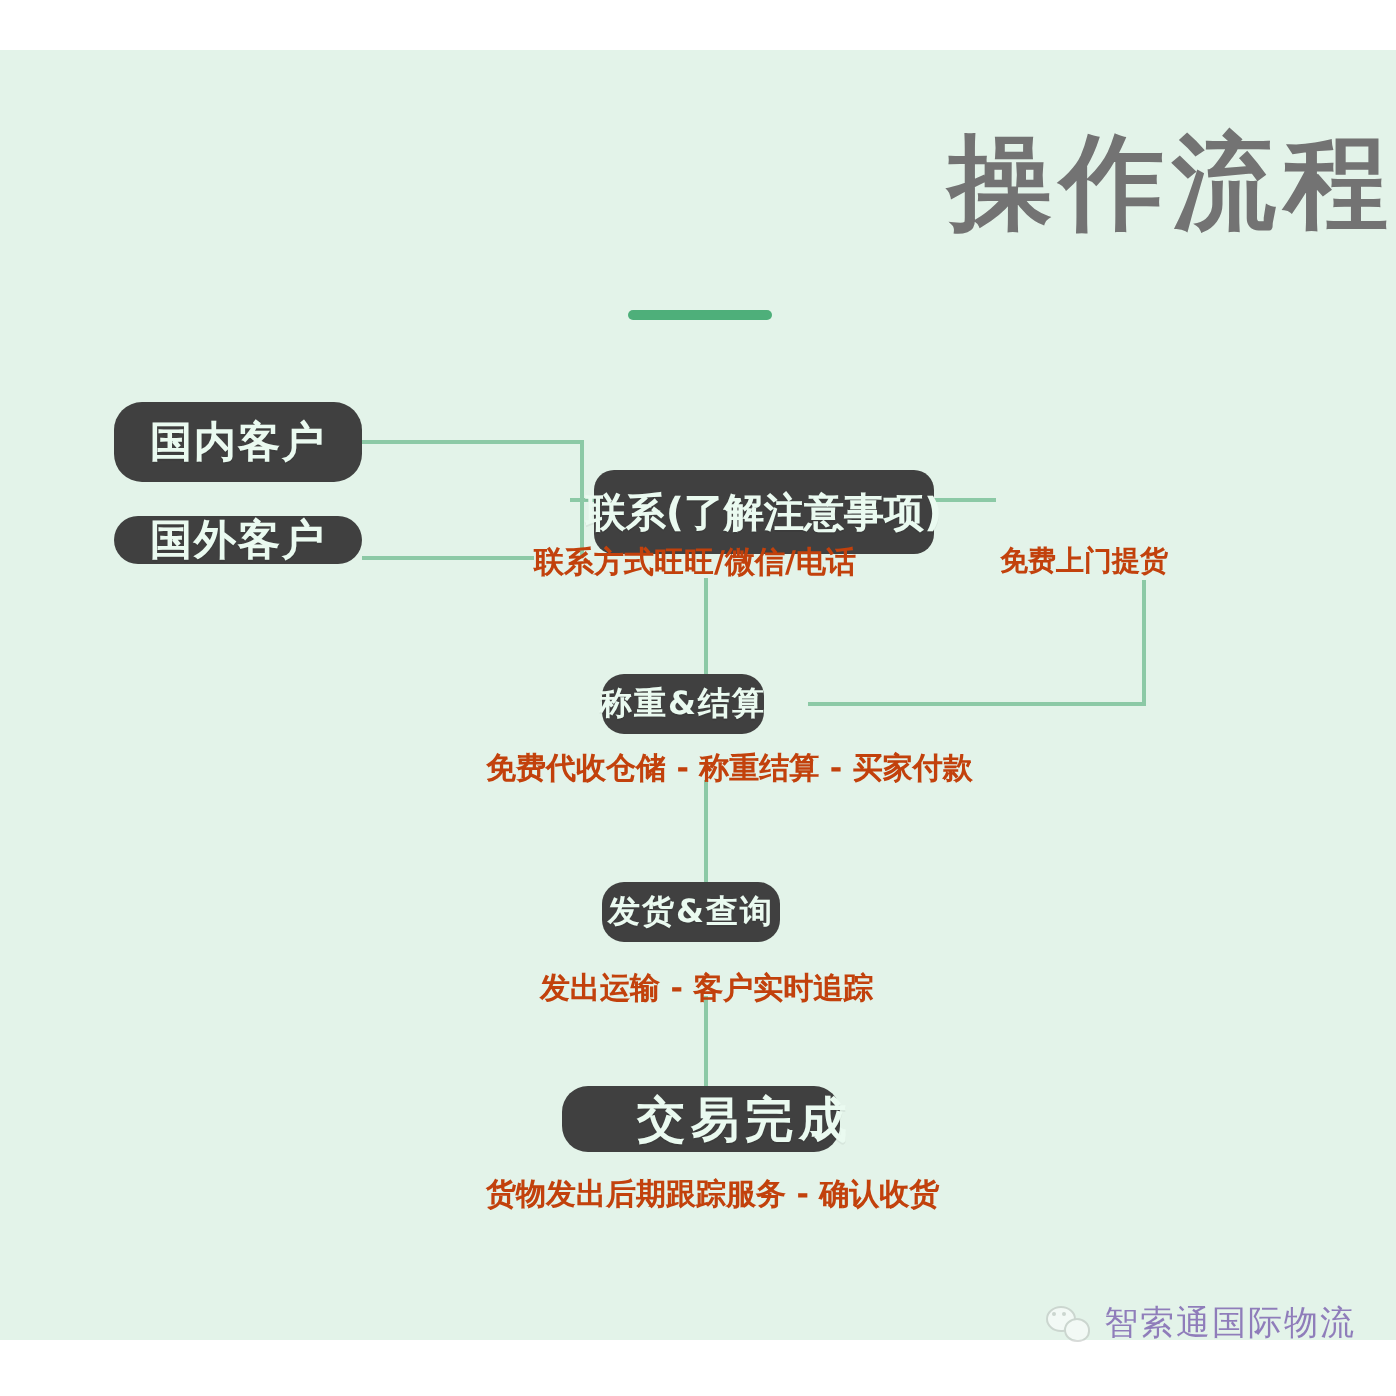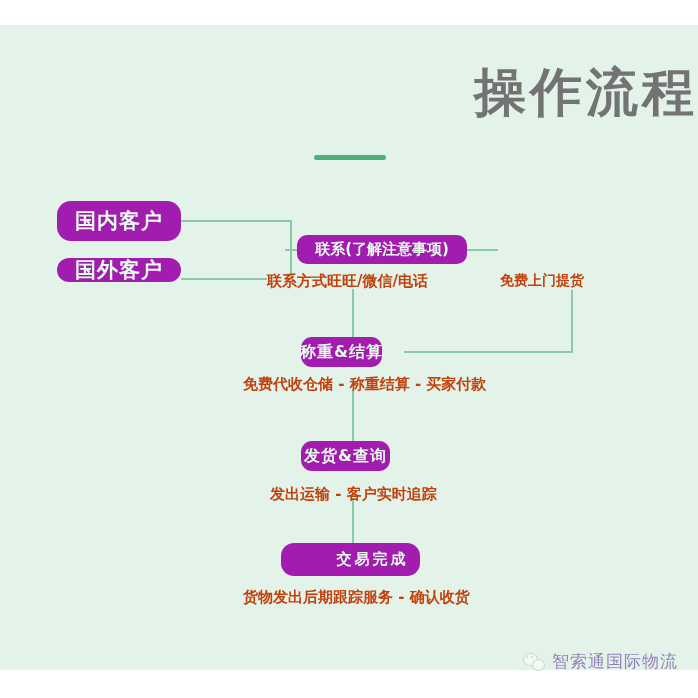--- a/index.html
+++ b/index.html
@@ -53,40 +53,40 @@
     width: 72px;
     height: 5px;
     background: #4eaf7a;
     border-radius: 3px;
   }
 
   
   .pill {
     position: absolute;
     box-sizing: border-box;
-    background: #a21caf;
+    background: #404040;
     border-radius: 13px;
     color: #eafaf0;
     font-weight: 700;
     display: flex;
     align-items: center;
     justify-content: center;
     white-space: nowrap;
     text-shadow: 0 1px 0 rgba(0,0,0,0.05);
     letter-spacing: 1px;
     font-family: "DejaVu Sans", "Liberation Sans", sans-serif;
   }
 
   .pill-domestic  { left: 57px;  top: 201px; width: 124px; height: 40px; font-size: 21px; border-radius: 14px; }
   .pill-overseas  { left: 57px;  top: 258px; width: 124px; height: 24px; font-size: 21px; border-radius: 14px; }
-  .pill-contact   { left: 297px; top: 235px; width: 170px; height: 29px; font-size: 15px; border-radius: 10px; letter-spacing: 0px;}
+  .pill-contact   { left: 297px; top: 235px; width: 170px; height: 42px; font-size: 20px; border-radius: 10px; letter-spacing: 0px;}
   .pill-pickup    { left: 497px; top: 235px; width: 149px; height: 29px; font-size: 16px; border-radius: 10px; letter-spacing: 0px;}
   .pill-weigh     { left: 301px; top: 337px; width: 81px; height: 30px; font-size: 16px; border-radius: 11px; }
   .pill-ship      { left: 301px; top: 441px; width: 89px; height: 30px; font-size: 16px; border-radius: 11px; }
-  .pill-done      { left: 281px; top: 543px; width: 139px; height: 33px; font-size: 15px; border-radius: 13px; letter-spacing: 3px; padding-left: 44px;}
+  .pill-done      { left: 281px; top: 543px; width: 139px; height: 33px; font-size: 24px; border-radius: 13px; letter-spacing: 3px; padding-left: 44px;}
 
   
   .caption {
     position: absolute;
     color: #c2410c;
     font-weight: 700;
     white-space: nowrap;
     font-family: "DejaVu Sans", "Liberation Sans", sans-serif;
   }
   .cap-contact { left: 267px; top: 272px; font-size: 15px; }

